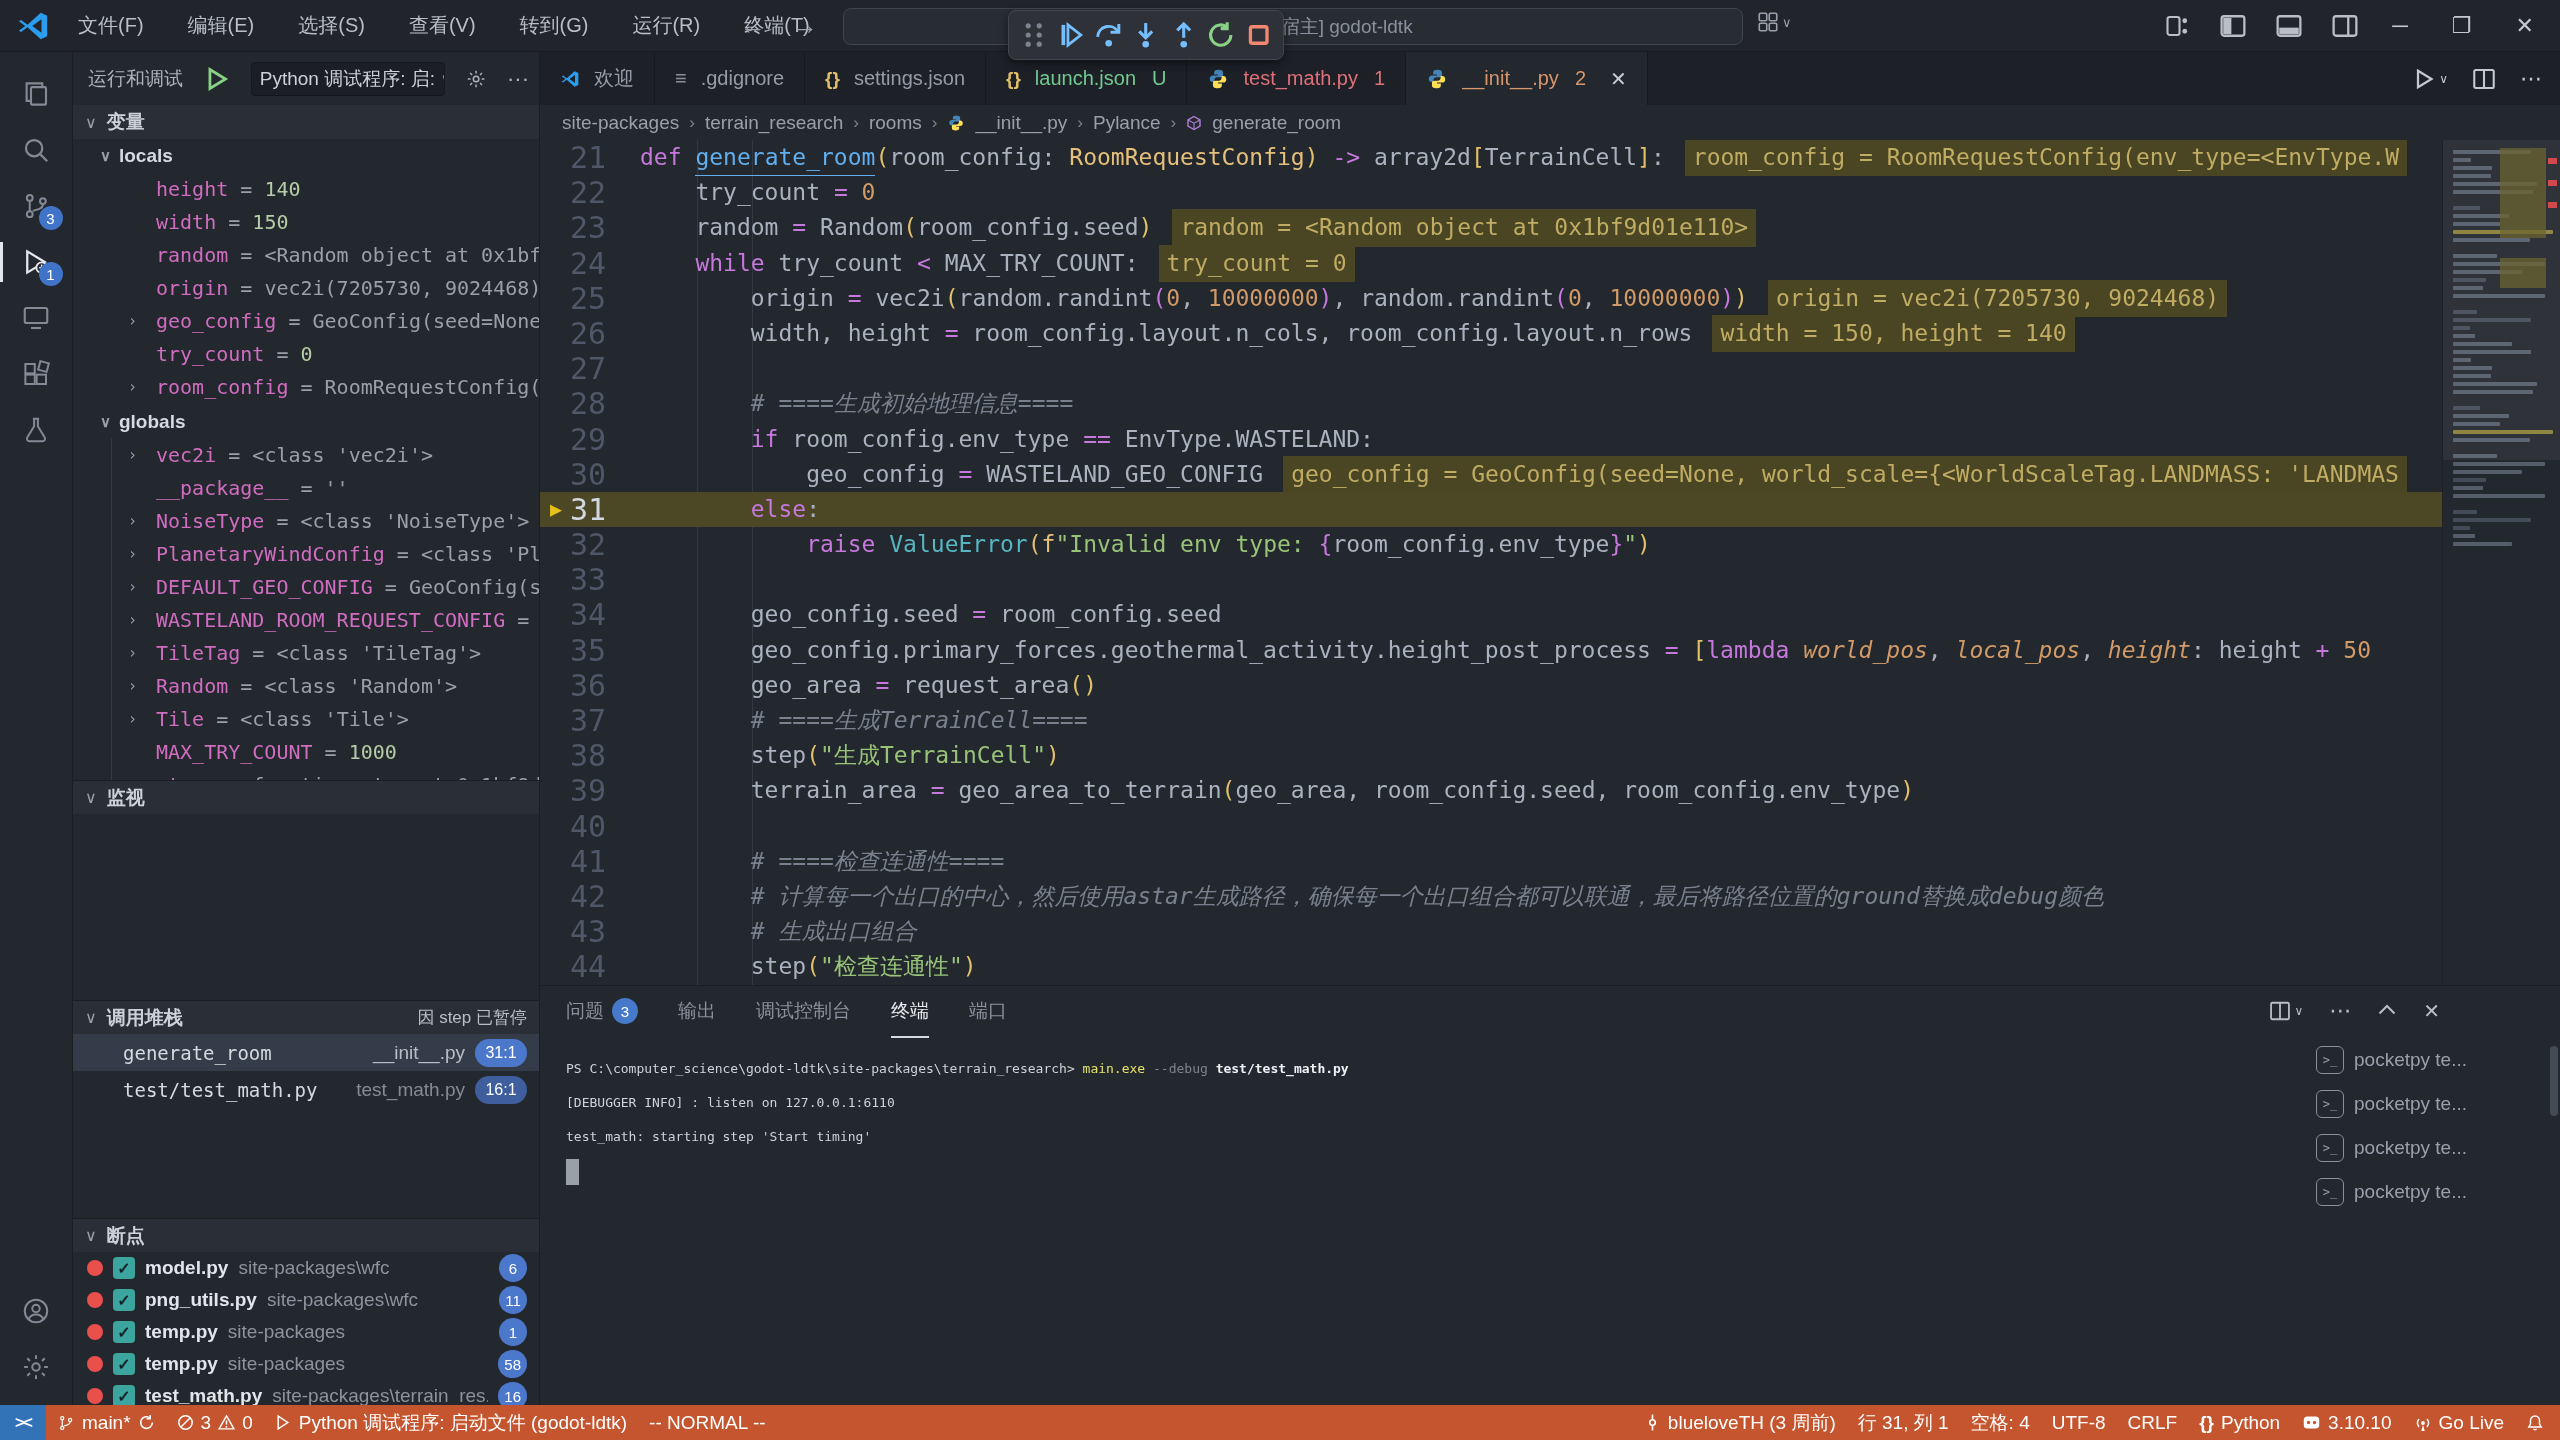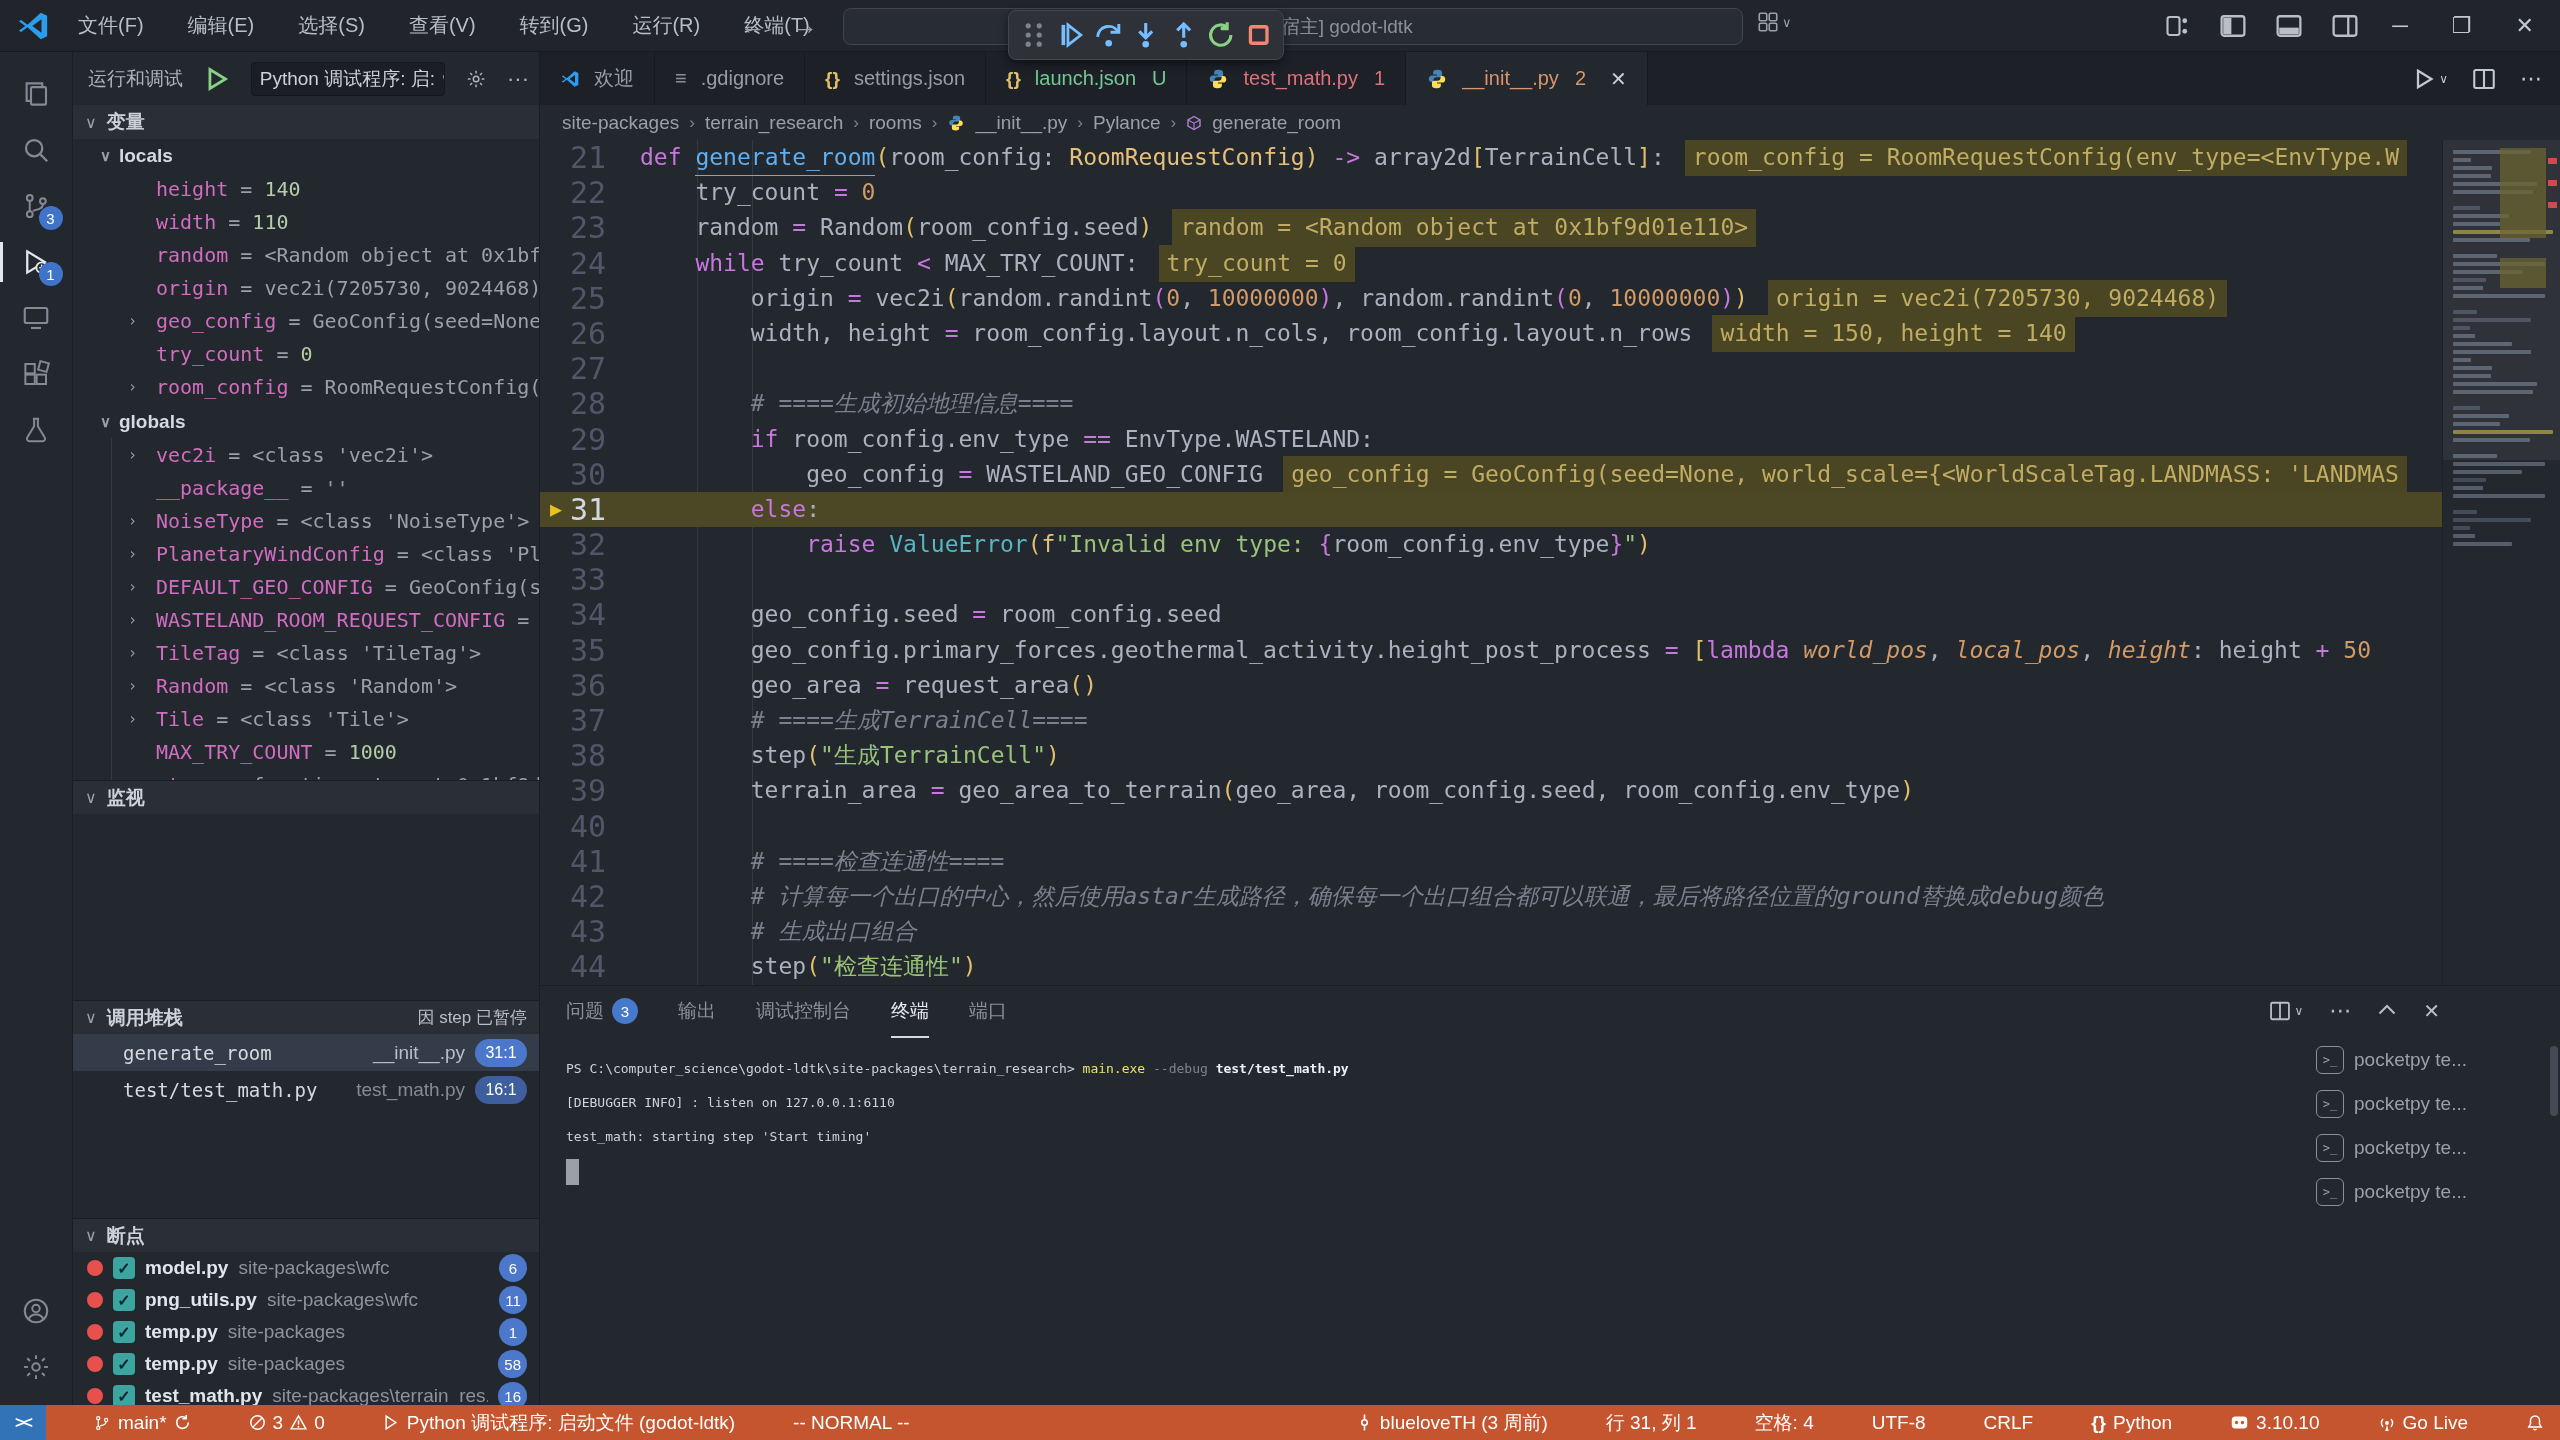--- a/index.html
+++ b/index.html
@@ -147,21 +147,21 @@
   .term-item { display:flex; align-items:center; gap:10px; color:#9aa0ab; font-size:19px; }
   .term-ico { width:28px; height:28px; border:1.5px solid #8a8f98; border-radius:6px; font-size:12px;
     display:flex; align-items:center; justify-content:center; font-family:"DejaVu Sans Mono",monospace; flex:none; }
   .panel-scroll { position:absolute; right:2px; top:60px; width:8px; height:70px; background:#454b55; border-radius:4px; }
 
   
   .statusbar { height:35px; background:#c4552e; color:#fff; display:flex; align-items:center; font-size:19px;
     flex:none; }
   .sb-remote { width:46px; height:35px; background:#3273b8; display:flex; align-items:center; justify-content:center;
     font-weight:bold; font-size:17px; letter-spacing:-2px; }
-  .sb-item { display:flex; align-items:center; gap:7px; padding:0 11px; height:100%; white-space:nowrap;margin-left:36px; }
+  .sb-item { display:flex; align-items:center; gap:7px; padding:0 11px; height:100%; white-space:nowrap; }
   .sb-right { margin-left:auto; display:flex; align-items:center; height:100%; }
   .sb-ico { display:flex; align-items:center; }
 
   svg { display:block; }
 </style>
 </head>
 <body>
 
 <div class="app">
 
@@ -354,21 +354,21 @@
         <span class="chev">∨</span>
           <span>变量</span>
       </div>
       <div class="vars-body">
         <div class="tree-label">
             <span class="chev" style="color:#9aa0ab;font-size:15px">∨</span>
             <span>locals</span>
           </div>
         <div id="locals-rows">
             <div class="var-row"><span class="twisty"></span><span class="vname">height</span><span class="veq"> = </span><span class="vnum">140</span></div>
-            <div class="var-row"><span class="twisty"></span><span class="vname">width</span><span class="veq"> = </span><span class="vnum">110</span></div>
+            <div class="var-row"><span class="twisty"></span><span class="vname">width</span><span class="veq"> = </span><span class="vnum">150</span></div>
             <div class="var-row"><span class="twisty"></span><span class="vname">random</span><span class="veq"> = </span><span class="vobj">&lt;Random object at 0x1bf9d01e…</span></div>
             <div class="var-row"><span class="twisty"></span><span class="vname">origin</span><span class="veq"> = </span><span class="vobj">vec2i(7205730, 9024468)</span></div>
             <div class="var-row"><span class="twisty">›</span><span class="vname">geo_config</span><span class="veq"> = </span><span class="vobj">GeoConfig(seed=None, wor…</span></div>
             <div class="var-row"><span class="twisty"></span><span class="vname">try_count</span><span class="veq"> = </span><span class="vnum">0</span></div>
             <div class="var-row"><span class="twisty">›</span><span class="vname">room_config</span><span class="veq"> = </span><span class="vobj">RoomRequestConfig(env_t…</span></div>
           </div>
         <div class="tree-label" style="margin-top:2px">
             <span class="chev" style="color:#9aa0ab;font-size:15px">∨</span>
             <span>globals</span>
           </div>

